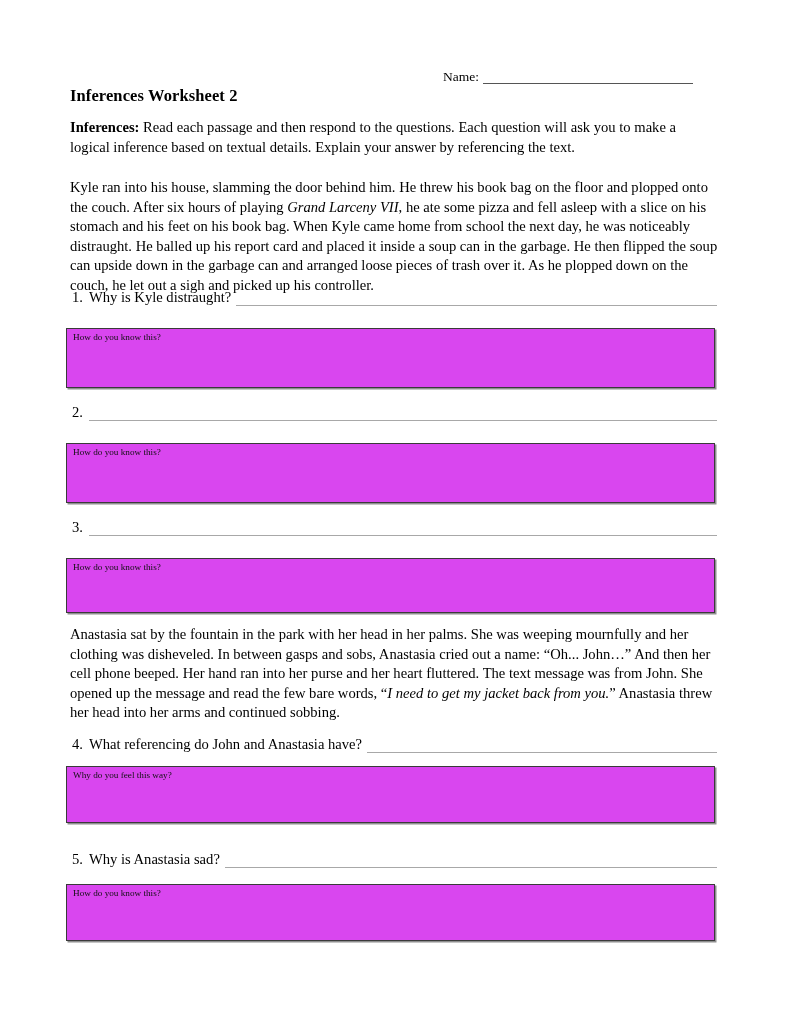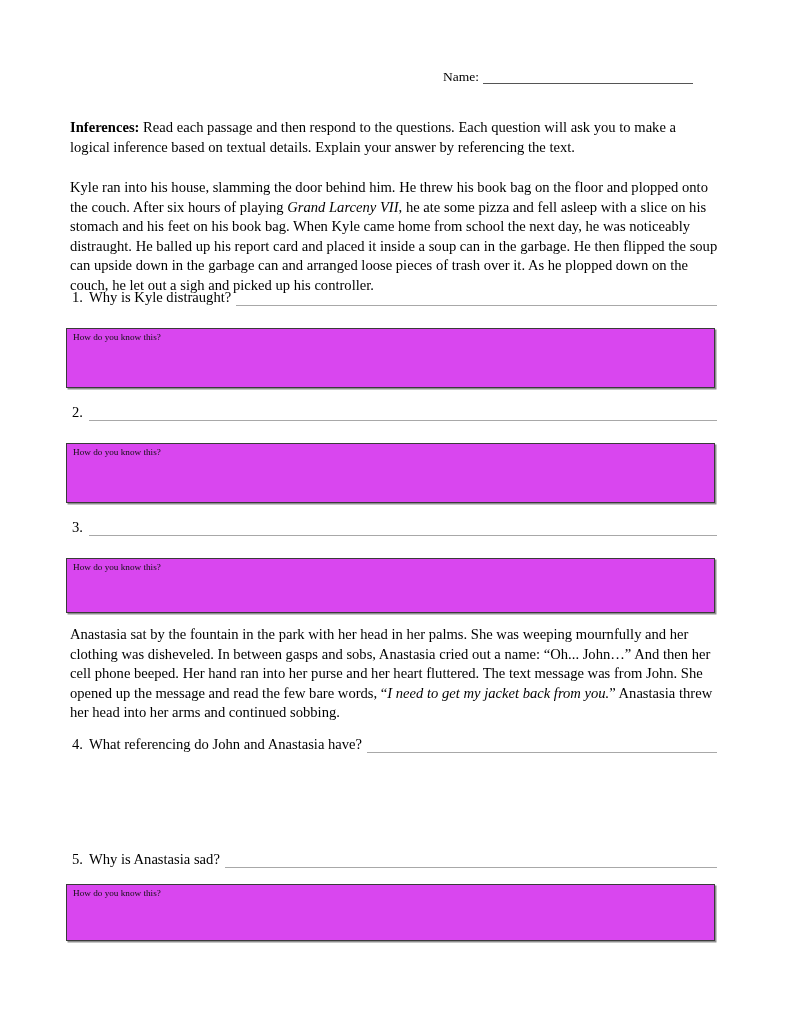--- a/index.html
+++ b/index.html
@@ -123,20 +123,21 @@
 </head>
 <body>
 
 <div class="page">
 
   <div class="name-row">
     <span class="name-label">Name:</span>
     <span class="name-rule"></span>
   </div>
 
+  <div class="title">Inferences Worksheet 2</div>
 
   <div class="directions">
     <b>Inferences:</b><span> Read each passage and then respond to the questions.  Each question will ask you to make a logical inference based on textual details.  Explain your answer by referencing the text.</span>
   </div>
 
   <div class="passage" id="passage-1">
     <span>Kyle ran into his house, slamming the door behind him.  He threw his book bag on the floor and plopped onto the couch.  After six hours of playing </span><i>Grand Larceny VII</i><span>, he ate some pizza and fell asleep with a slice on his stomach and his feet on his book bag. When Kyle came home from school the next day, he was noticeably distraught.  He balled up his report card and placed it inside a soup can in the garbage. He then flipped the soup can upside down in the garbage can and arranged loose pieces of trash over it.  As he plopped down on the couch, he let out a sigh and picked up his controller.</span>
   </div>
 
   <div class="question" style="top:288px;">
@@ -166,20 +167,23 @@
 
   <div class="passage" id="passage-2">
     <span>Anastasia sat by the fountain in the park with her head in her palms.  She was weeping mournfully and her clothing was disheveled.  In between gasps and sobs, Anastasia cried out a name:  “Oh... John…” And then her cell phone beeped.  Her hand ran into her purse and her heart fluttered.  The text message was from John.  She opened up the message and read the few bare words, “</span><i>I need to get my jacket back from you.</i><span>”  Anastasia threw her head into her arms and continued sobbing.</span>
   </div>
 
   <div class="question" style="top:735px;">
     <span class="q-num">4.</span>
     <span class="q-text">What referencing do John and Anastasia have?</span>
     <span class="q-rule"></span>
   </div>
+  <div class="answer-box" style="top:766px;height:57px;">
+    <div class="box-label">Why do you feel this way?</div>
+  </div>
 
   <div class="question" style="top:850px;">
     <span class="q-num">5.</span>
     <span class="q-text">Why is Anastasia sad?</span>
     <span class="q-rule"></span>
   </div>
   <div class="answer-box" style="top:884px;height:57px;">
     <div class="box-label">How do you know this?</div>
   </div>
 

